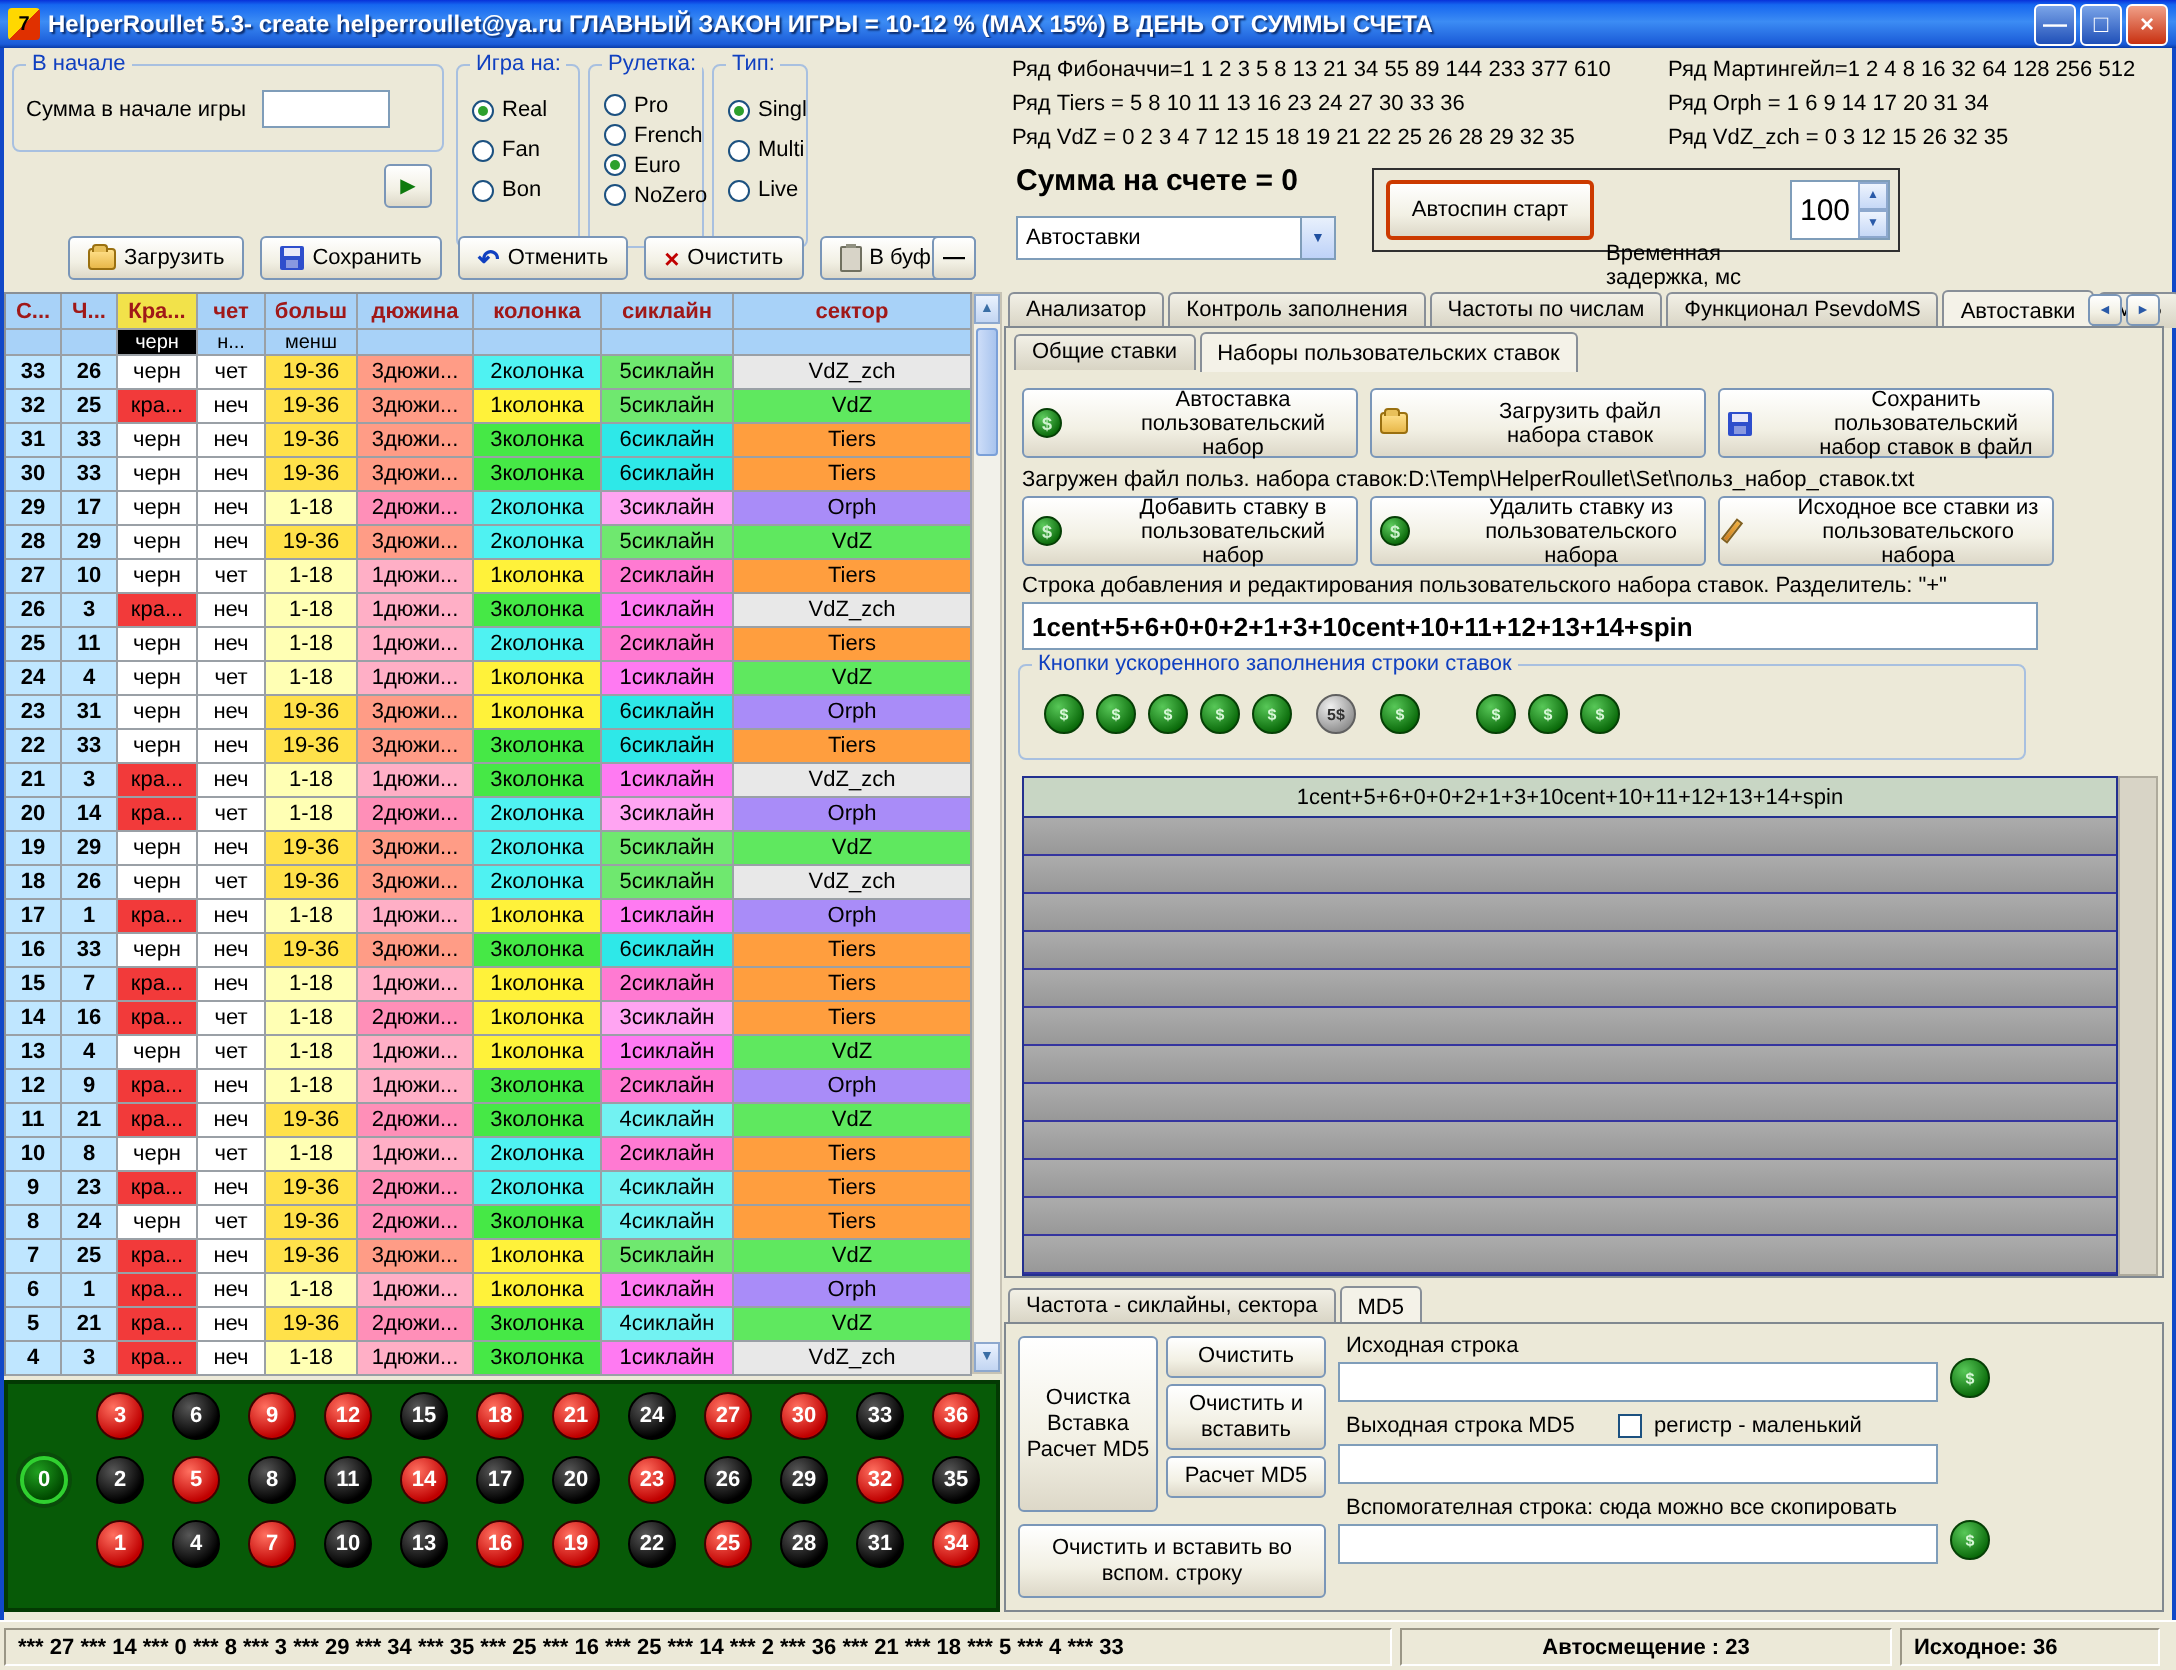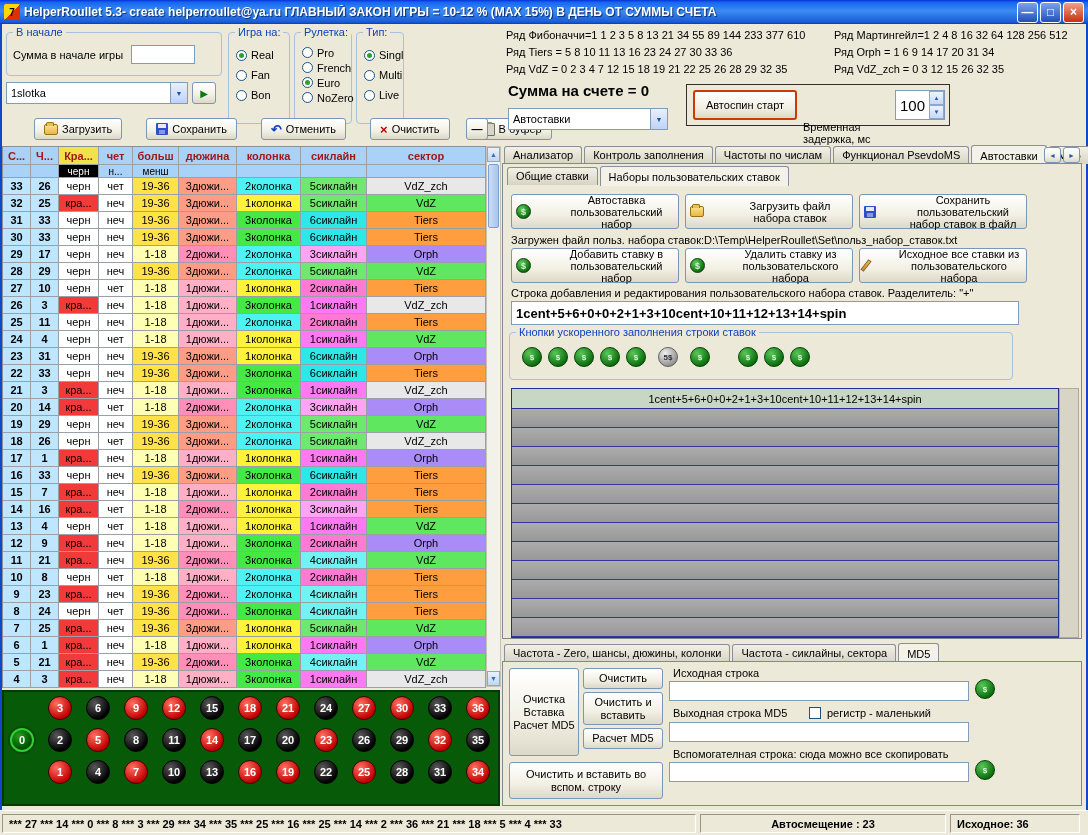--- a/index.html
+++ b/index.html
@@ -49,21 +49,21 @@
 .sum-label{position:absolute;left:6px;top:16px;}
 .sum-input{position:absolute;left:124px;top:12px;width:64px;height:19px;}
 .g-game{left:226px;top:6px;width:62px;height:92px;}
 .g-roul{left:292px;top:6px;width:58px;height:92px;}
 .g-type{left:354px;top:6px;width:48px;height:92px;}
 .radios{position:absolute;left:7px;top:12px;right:2px;}
 .g-game .radio-row,.g-type .radio-row{height:20px;}
 .g-roul .radio-row{height:15px;}
 .slot-combo{left:4px;top:56px;width:182px;height:22px;}
 .play-btn{position:absolute;left:190px;top:56px;width:24px;height:22px;color:#0E7A0E;font-size:10px;}
-.ltoolbar{position:absolute;left:4px;top:92px;display:flex;gap:24px;padding-left:28px;}
+.ltoolbar{position:absolute;left:4px;top:92px;display:flex;gap:8px;padding-left:28px;}
 .tbbtn{height:22px;padding:0 9px;}
 .minibtn{position:absolute;left:464px;top:92px;width:22px;height:22px;font-weight:bold;}
 
 #rtable{position:absolute;left:0;top:120px;width:484px;border-left:1px solid #8A9096;border-top:1px solid #8A9096;background:#fff;}
 .trow{display:flex;width:483px;}
 .tcell{display:flex;align-items:center;justify-content:center;border-right:1px solid #9AA0A6;border-bottom:1px solid #9AA0A6;overflow:hidden;white-space:nowrap;height:17px;font-size:11px;}
 .thead .tcell{height:18px;background:var(--header-bg);color:var(--header-text);font-weight:bold;}
 .thead .c2{background:#F2E24A;}
 .tsub .tcell{height:13px;background:var(--header-bg);font-size:10px;}
 .tsub .sub-black{background:#000;color:#fff;}
@@ -226,24 +226,20 @@
             </div>
             <div class="radio-row">
               <span class="radio"></span>
               <span>Multi</span>
             </div>
             <div class="radio-row">
               <span class="radio"></span>
               <span>Live</span>
             </div>
           </div>
-      </div>
-      <div class="combo slot-combo">
-        <span class="val">1slotka</span>
-        <span class="arrow">▼</span>
       </div>
       <button class="xpbtn play-btn">▶</button>
       <div class="ltoolbar" id="ltoolbar">
           <button class="xpbtn tbbtn">
             <span class="ic ic-folder"></span>
             <span>Загрузить</span>
           </button>
           <button class="xpbtn tbbtn">
             <span class="ic ic-disk"></span>
             <span>Сохранить</span>
@@ -769,21 +765,20 @@
               <div class="lrow"></div>
               <div class="lrow"></div>
               <div class="lrow"></div>
               <div class="lrow"></div>
             </div>
         </div>
         <div class="scrollstrip"></div>
       </div>
 
       <div class="tabstrip bottom-tabs" id="bottomtabs">
-          <div class="tab">Частота - Zero, шансы, дюжины, колонки</div>
           <div class="tab">Частота - сиклайны, сектора</div>
           <div class="tab active">MD5</div>
         </div>
 
       <div class="md5panel">
         <button class="xpbtn tallbtn">Очистка Вставка Расчет MD5</button>
         <button class="xpbtn b-clear">Очистить</button>
         <button class="xpbtn b-cp">Очистить и вставить</button>
         <button class="xpbtn b-calc">Расчет MD5</button>
         <button class="xpbtn widebtn">Очистить и вставить во вспом. строку</button>

